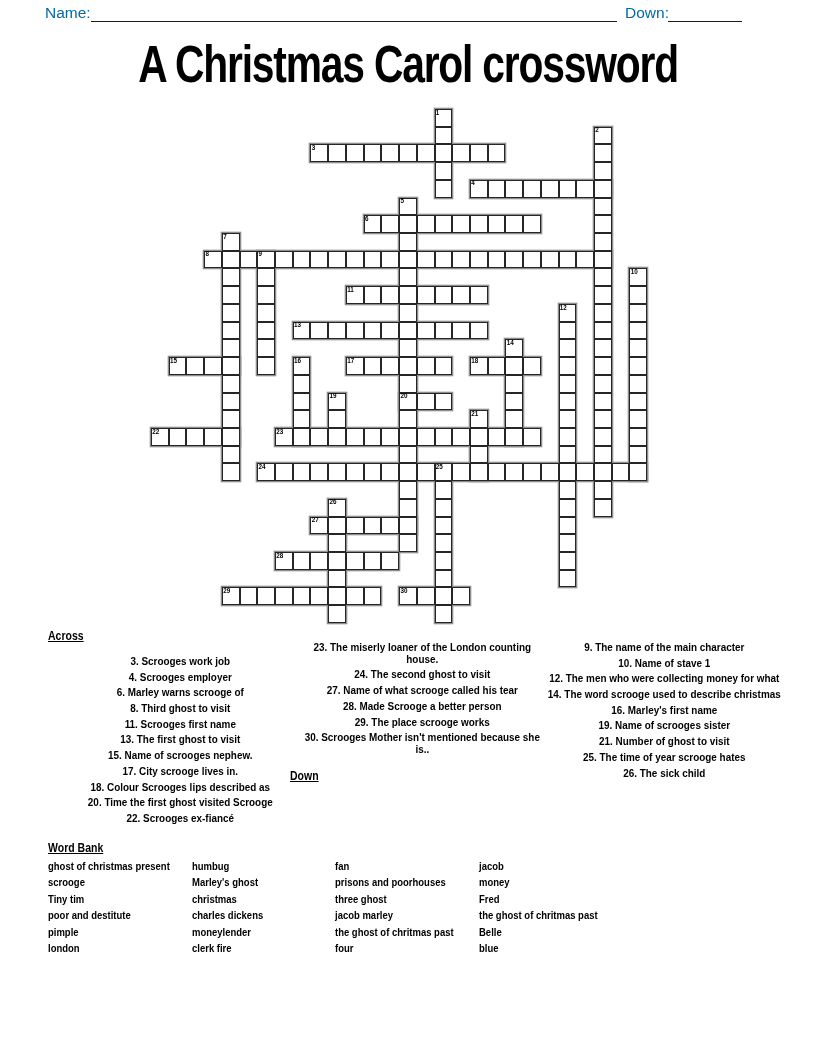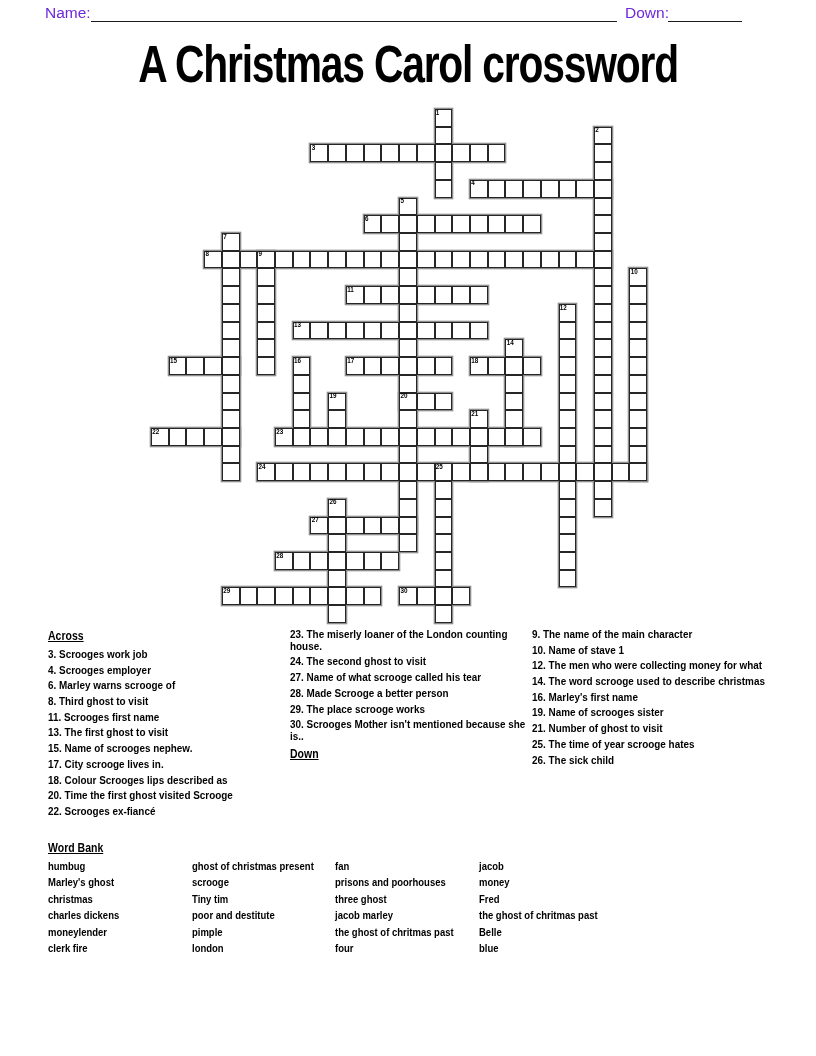--- a/index.html
+++ b/index.html
@@ -1,41 +1,41 @@
 <!DOCTYPE html>
 <html><head>
 <meta charset="utf-8">
 <style>
   html,body{margin:0;padding:0;background:#ffffff;}
   .page{position:relative;width:816px;height:1056px;background:#fff;overflow:hidden;
         font-family:"Liberation Sans",sans-serif;color:#000;}
 
   
-  .hdr-label{position:absolute;top:4px;font-size:15.5px;color:#6d28d9;white-space:nowrap;}
+  .hdr-label{position:absolute;top:4px;font-size:15.5px;color:#0369a1;white-space:nowrap;}
   .hdr-line{position:absolute;top:4px;height:17px;border-bottom:1.6px solid #1c1c1c;}
 
   
   .title{position:absolute;top:36px;left:0;width:816px;text-align:center;
          font-size:51px;font-weight:bold;letter-spacing:-1.5px;line-height:58px;
          transform:scaleX(.80);color:#000;white-space:nowrap;}
 
   
   .grid{position:absolute;left:151px;top:109px;width:516px;height:516px;}
   .word-outline{position:absolute;box-shadow:0 0 0 1.3px #8d8d8d;pointer-events:none;}
   .cell{position:absolute;width:17.72px;height:17.72px;box-sizing:border-box;
         border:1px solid #262626;background:#ffffff;}
   .cellnum{position:absolute;font-size:6.3px;line-height:6.6px;font-weight:bold;
            color:#000;z-index:5;pointer-events:none;}
 
   
   .clue-col{position:absolute;top:629px;}
   .clue-head{font-size:12.5px;font-weight:bold;text-decoration:underline;
              transform:scaleX(.84);transform-origin:0 0;margin:0 0 6px 0;white-space:nowrap;}
   .mid-head{margin-top:2px;}
-  ul.clues{list-style:none;margin:0;padding:0;width:284px;}
+  ul.clues{list-style:none;margin:13px;padding:0;width:284px;text-align:center;}
   ul.clues li{font-size:11.8px;font-weight:bold;line-height:11.8px;margin-bottom:3.9px;
               transform:scaleX(.84);transform-origin:0 0;}
 
   
   .wb{position:absolute;left:48px;top:841px;}
   .wb-cols{display:flex;margin-top:5px;}
   .wb-col{width:143.5px;}
   .wb-col:last-child{width:190px;}
   .wb-item{font-size:11.3px;font-weight:bold;line-height:11.2px;margin-bottom:5.2px;
            white-space:nowrap;transform:scaleX(.84);transform-origin:0 0;}
@@ -413,34 +413,34 @@
         <li>21. Number of ghost to visit</li>
         <li>25. The time of year scrooge hates</li>
         <li>26. The sick child</li>
       </ul>
   </div>
 
   <div class="wb">
     <div class="clue-head">Word Bank</div>
     <div class="wb-cols">
         <div class="wb-col">
+          <div class="wb-item">ghost of christmas present</div>
+          <div class="wb-item">scrooge</div>
+          <div class="wb-item">Tiny tim</div>
+          <div class="wb-item">poor and destitute</div>
+          <div class="wb-item">pimple</div>
+          <div class="wb-item">london</div>
+        </div>
+        <div class="wb-col">
           <div class="wb-item">humbug</div>
           <div class="wb-item">Marley's ghost</div>
           <div class="wb-item">christmas</div>
           <div class="wb-item">charles dickens</div>
           <div class="wb-item">moneylender</div>
           <div class="wb-item">clerk fire</div>
-        </div>
-        <div class="wb-col">
-          <div class="wb-item">ghost of christmas present</div>
-          <div class="wb-item">scrooge</div>
-          <div class="wb-item">Tiny tim</div>
-          <div class="wb-item">poor and destitute</div>
-          <div class="wb-item">pimple</div>
-          <div class="wb-item">london</div>
         </div>
         <div class="wb-col">
           <div class="wb-item">fan</div>
           <div class="wb-item">prisons and poorhouses</div>
           <div class="wb-item">three ghost</div>
           <div class="wb-item">jacob marley</div>
           <div class="wb-item">the ghost of chritmas past</div>
           <div class="wb-item">four</div>
         </div>
         <div class="wb-col">

